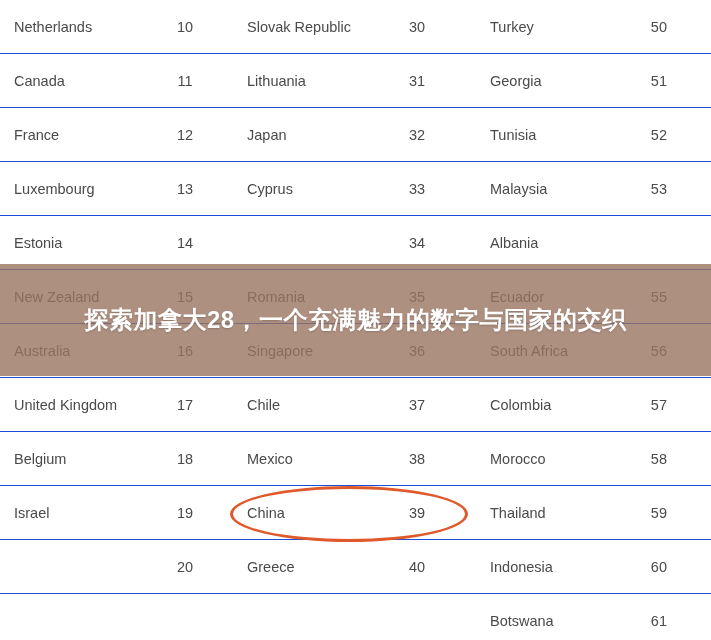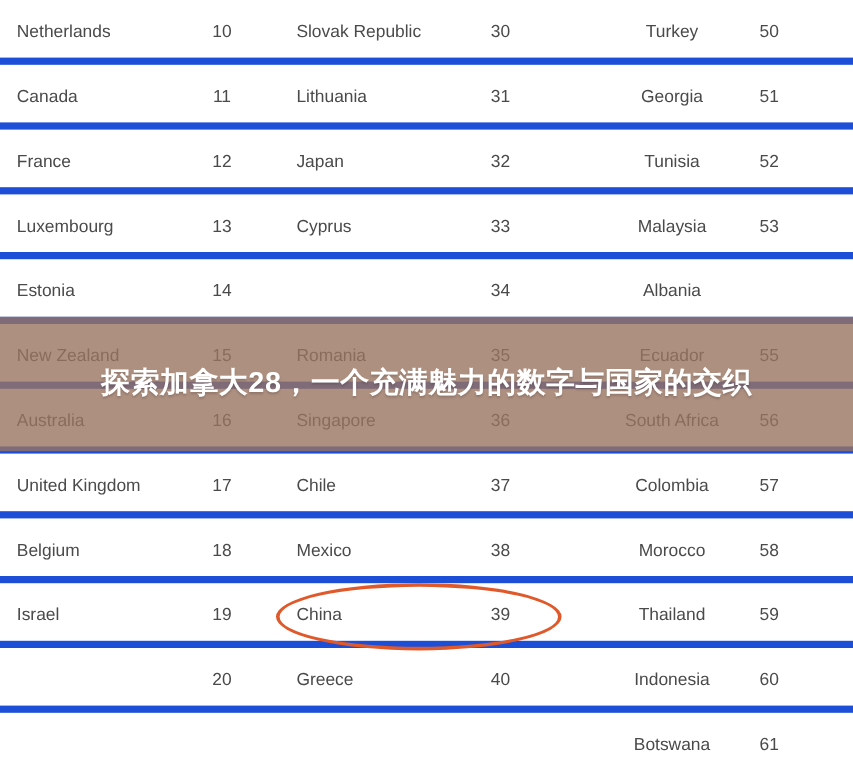--- a/index.html
+++ b/index.html
@@ -27,39 +27,39 @@
     top: 0;
     left: 0;
     width: 711px;
     height: 640px;
   }
   .row {
     position: absolute;
     left: 0;
     width: 711px;
     height: 54px;
-    border-bottom: 6px solid #1d4ed8;
+    border-bottom: 1px solid #1d4ed8;
     box-sizing: border-box;
   }
   .cell {
     position: absolute;
     top: 0;
     height: 54px;
     line-height: 54px;
     font-size: 14.5px;
     color: #4a4a4a;
     white-space: nowrap;
     overflow: hidden;
   }
   .c-name1 { left: 14px;  width: 150px; text-align: left; }
   .c-num1  { left: 168px; width: 34px;  text-align: center; }
   .c-name2 { left: 247px; width: 150px; text-align: left; }
   .c-num2  { left: 400px; width: 34px;  text-align: center; }
-  .c-name3 { left: 490px; width: 140px; text-align: center; }
-  .c-num3  { left: 633px; width: 34px;  text-align: left; }
+  .c-name3 { left: 490px; width: 140px; text-align: left; }
+  .c-num3  { left: 633px; width: 34px;  text-align: right; }
 
   
   .banner {
     position: absolute;
     left: 0;
     top: 264px;
     width: 711px;
     height: 112px;
     background: rgba(154, 116, 96, 0.80);
     display: flex;

